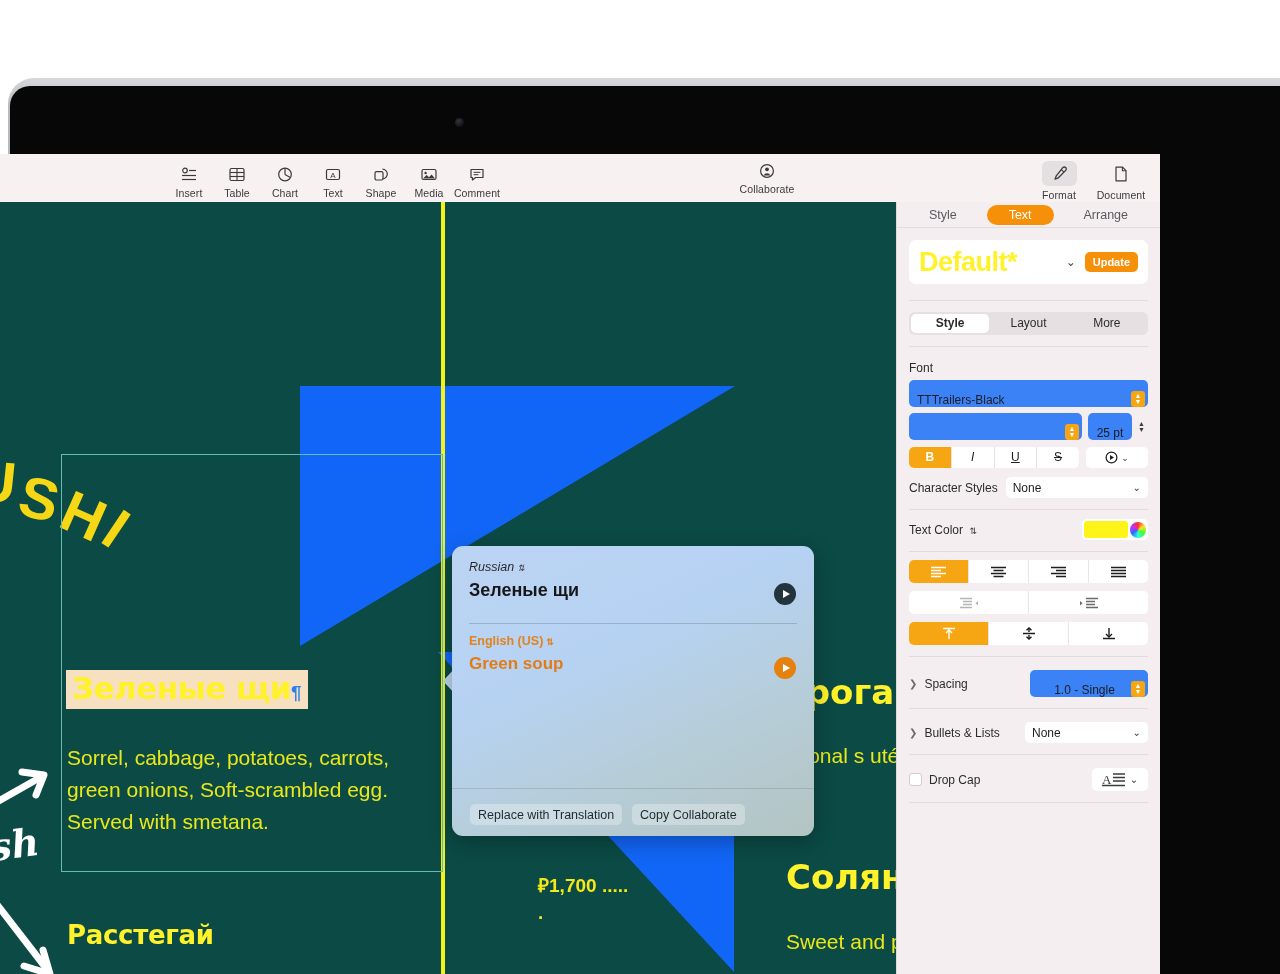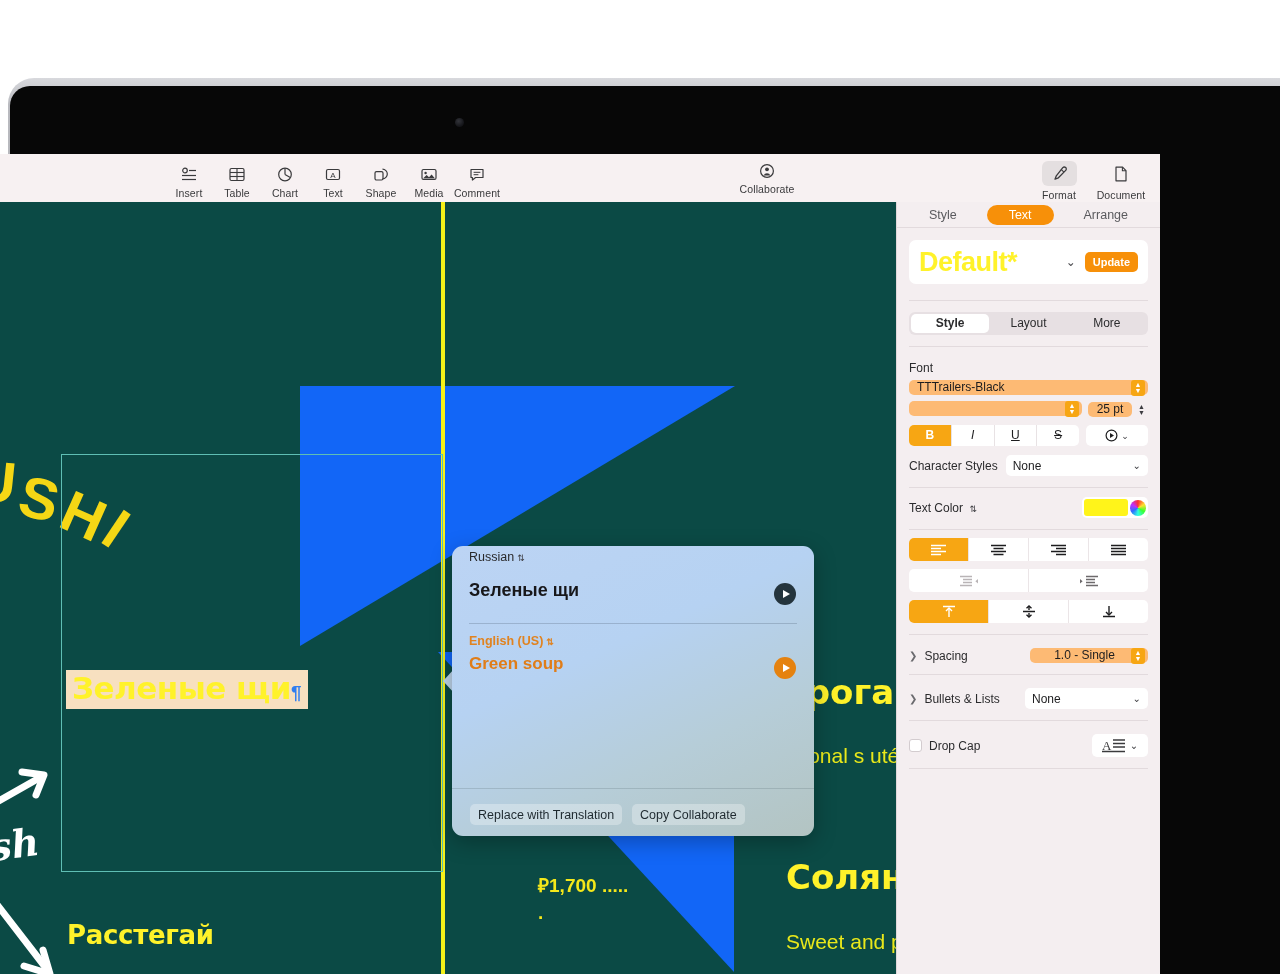--- a/index.html
+++ b/index.html
@@ -92,22 +92,22 @@
   }
   .seg3 > div {
     flex: 1; text-align: center; font-size: 12px; line-height: 19px;
     color: #2b2b2d; border-radius: 5px;
   }
   .seg3 > div.active { background: #fff; font-weight: bold; }
 
   .sec-label { margin: 14px 12px 5px; font-size: 12px; color: #2b2b2d; }
 
   .field {
-    background: #fdba74; border-radius: 5px; height: 15px;
-    display: flex; align-items: flex-start; padding: 0 3px 0 8px;
+    background: #3b82f6; border-radius: 5px; height: 27px;
+    display: flex; align-items: flex-end; padding: 0 3px 0 8px;
     font-size: 12px; color: #1d1d1f;
   }
   .field .txt { flex: 1; }
   .stepper-o {
     width: 14px; height: 16px; background: #f7a613; border-radius: 3px;
     display: flex; flex-direction: column; align-items: center;
     justify-content: center; color: #fff; font-size: 7px; line-height: 6px;
   }
   .stepper-w {
     width: 13px; height: 17px; display: flex; flex-direction: column;
@@ -284,21 +284,21 @@
     overflow: hidden;
   }
   .pop-tail {
     position: absolute; left: 443px; top: 466px;
     width: 0; height: 0;
     border-top: 13px solid transparent;
     border-bottom: 13px solid transparent;
     border-right: 12px solid #bcd3e9;
   }
   .pop-src-lang {
-    position: absolute; left: 17px; top: 4px; font-size: 12.5px; color: #2a2a2c;
+    position: absolute; left: 17px; top: 14px; font-size: 12.5px; color: #2a2a2c; font-style: italic;
   }
   .pop-src-txt {
     position: absolute; left: 17px; top: 34px; font-size: 18px;
     font-weight: bold; color: #17171a;
   }
   .pop-divider {
     position: absolute; left: 17px; top: 77px; width: 328px; height: 1px;
     background: rgba(90,110,130,.32);
   }
   .pop-dst-lang {
@@ -490,20 +490,21 @@
         <path d="M4 6 L58 76" stroke="#fff" stroke-width="7" stroke-linecap="round" fill="none"></path>
         <path d="M36 74 L62 82 L55 58" stroke="#fff" stroke-width="7" stroke-linecap="round" stroke-linejoin="round" fill="none"></path>
       </svg>
 
       <div class="textbox-frame"></div>
 
       <div class="hl-heading">
         <span class="h-txt">Зеленые щи</span><span class="pilcrow">¶</span>
       </div>
 
+      <div class="body-txt">Sorrel, cabbage, potatoes, carrots, green onions, Soft-scrambled egg. Served with smetana.</div>
       <div class="h2-rus">Расстегай</div>
 
       <div class="price">₽1,700 .....</div>
       <div class="price-dot">.</div>
 
       <div class="rcol-h1">трога</div>
       <div class="rcol-b1">asonal s utéed ar</div>
       <div class="rcol-h2">Соляни</div>
       <div class="rcol-b2">Sweet and parsnips, e carrots, oli Served wit</div>
 

